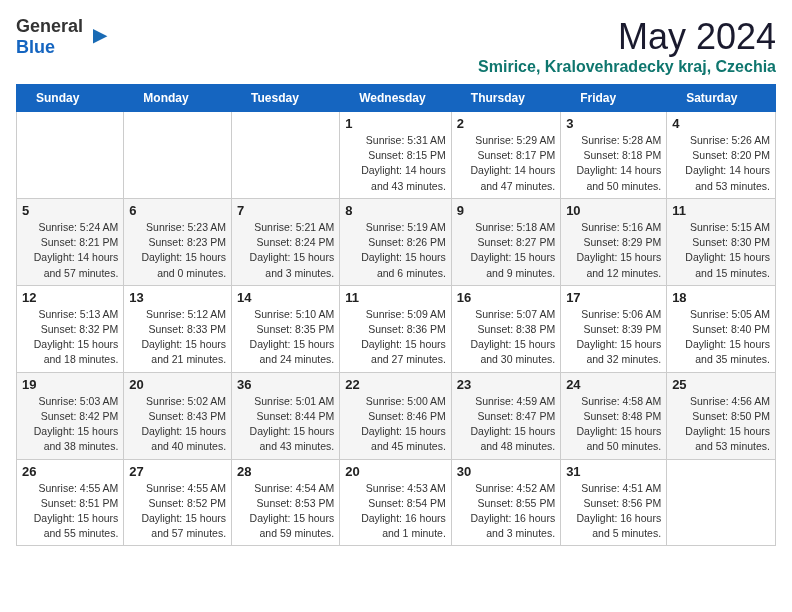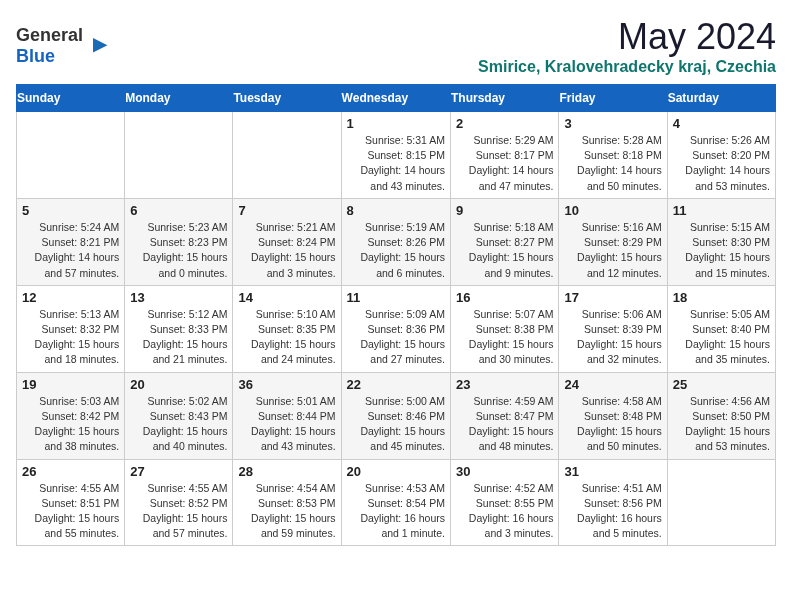--- a/index.html
+++ b/index.html
@@ -6,21 +6,21 @@
     body {
       font-family: Arial, sans-serif;
       background: #fff;
       width: 792px;
       min-height: 612px;
       padding: 16px;
     }
     .header {
       display: flex;
       justify-content: space-between;
-      align-items: center;
+      align-items: flex-start;
       margin-bottom: 8px;
     }
     .logo {
       display: flex;
       align-items: center;
     }
     .logo-text-general {
       font-size: 18px;
       font-weight: bold;
       color: #333;
@@ -49,21 +49,21 @@
       font-weight: bold;
     }
     .calendar-table {
       width: 100%;
       border-collapse: collapse;
       font-size: 11px;
     }
     .calendar-table thead tr th {
       background-color: #1565c0;
       color: #fff;
-      padding: 6px 0;
+      padding: 6px 19px;
       text-align: left;
       font-size: 12px;
       font-weight: bold;
       border: 1px solid #1565c0;
     }
     .calendar-table tbody tr td {
       border: 1px solid #ccc;
       vertical-align: top;
       padding: 4px 5px;
       width: 113px;

